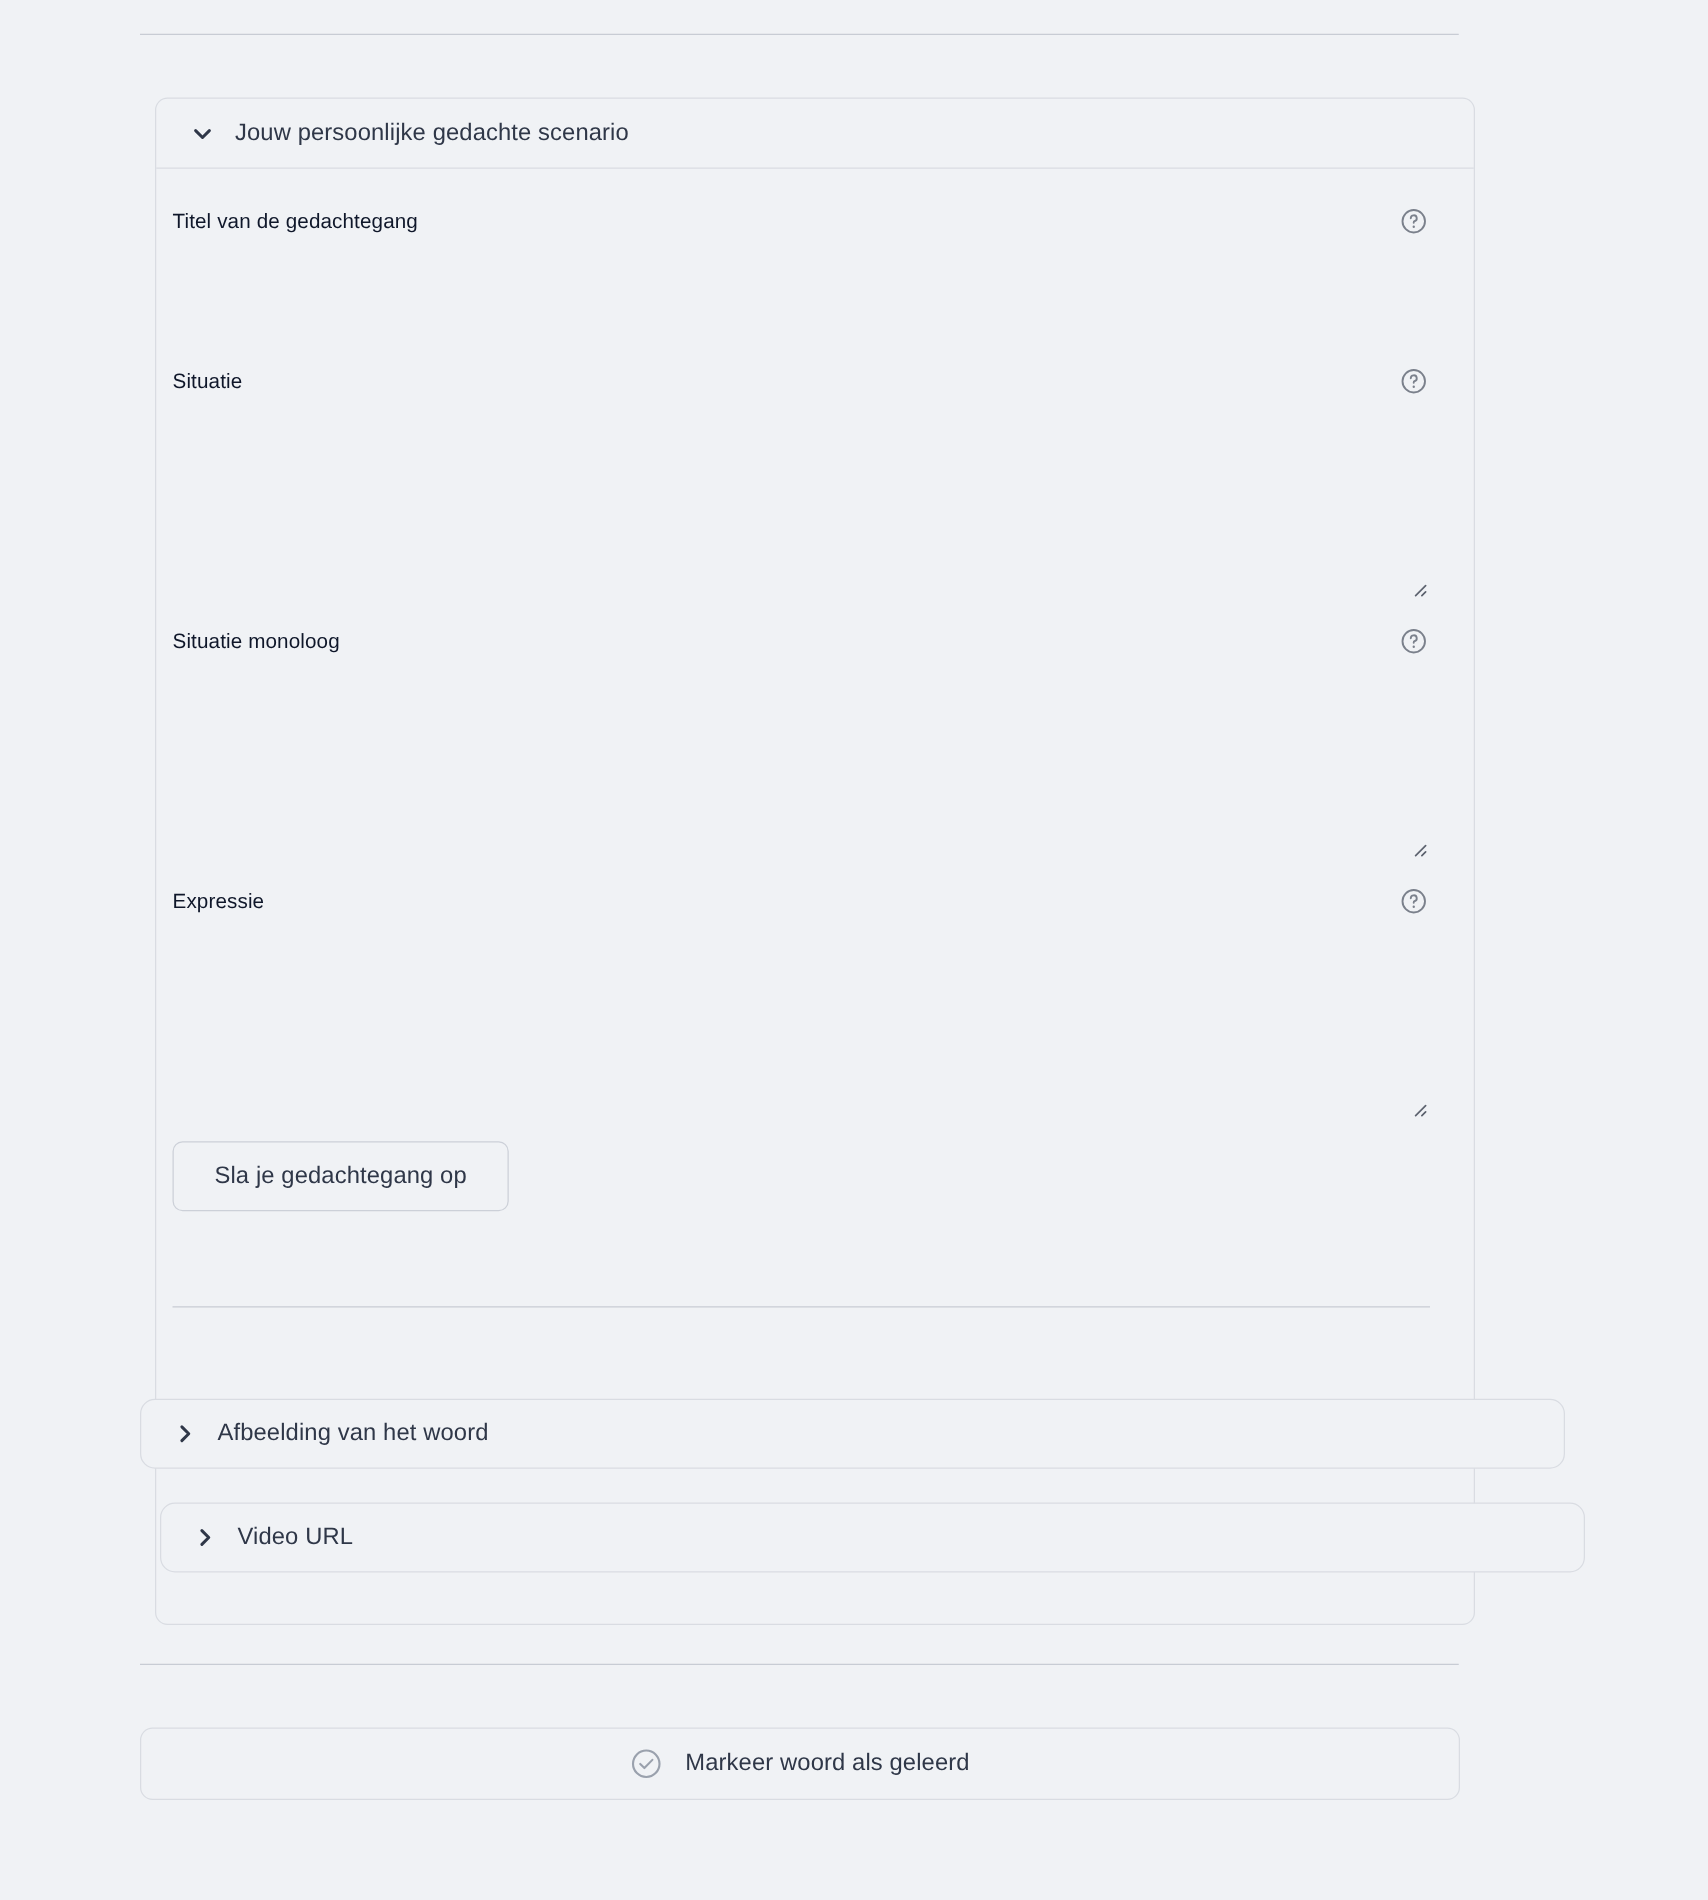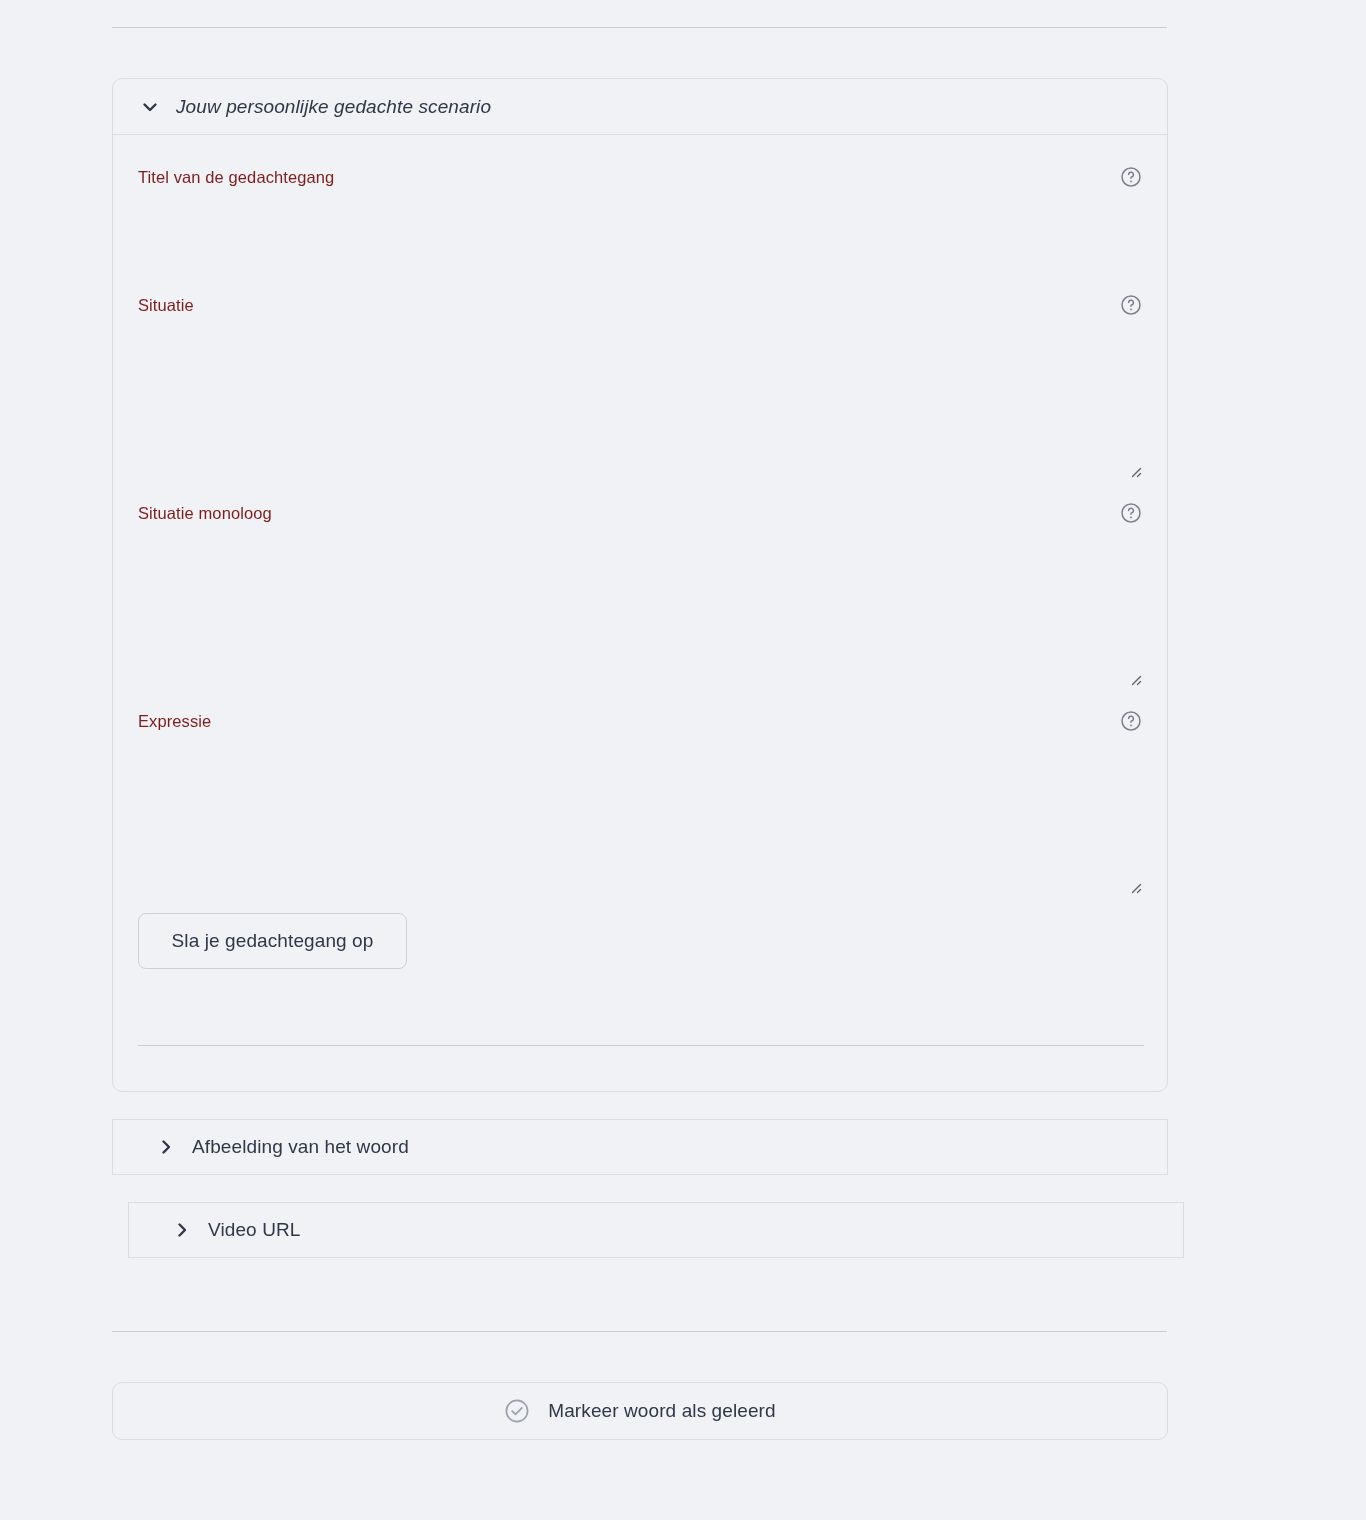--- a/index.html
+++ b/index.html
@@ -27,28 +27,27 @@
     left: 112px;
     top: 27px;
     width: 1055px;
     height: 1px;
     background: #c8ccd4;
   }
 
   
   .card {
     position: absolute;
-    left: 112px;
+    left: 124px;
     top: 78px;
     width: 1056px;
-    height: 1014px;
+    height: 1222px;
     background: #f0f2f5;
     border: 1px solid #d9dce2;
     border-radius: 10px;
-    font-style: italic;
   }
 
   .card-header {
     position: relative;
     height: 56px;
     display: flex;
     align-items: center;
     padding-left: 26px;
     border-bottom: 1px solid #d9dce2;
     cursor: pointer;
@@ -81,21 +80,21 @@
     position: relative;
   }
   .field-label-row {
     position: relative;
     display: flex;
     align-items: center;
     justify-content: space-between;
   }
   .field-label {
     font-size: 16.5px;
-    color: #7f1d1d;
+    color: #0f172a;
     letter-spacing: .1px;
   }
 
   .help-icon {
     width: 22px;
     height: 22px;
     flex: 0 0 auto;
     cursor: pointer;
   }
   .help-icon svg { display: block; }
@@ -163,28 +162,28 @@
     top: 1045px;
     width: 1006px;
     height: 1px;
     background: #c8ccd4;
   }
 
   
   .acc {
     position: absolute;
     left: 112px;
-    width: 1056px;
+    width: 1140px;
     height: 56px;
     background: #f0f2f5;
     border: 1px solid #d9dce2;
-    border-radius: 0;
+    border-radius: 12px;
     display: flex;
     align-items: center;
-    padding-left: 42px;
+    padding-left: 24px;
     cursor: pointer;
   }
   #acc-image { top: 1119px; }
   #acc-video { top: 1202px; margin-left: 16px; }
 
   .acc-title {
     margin-left: 15px;
     font-size: 19px;
     color: #2f3748;
     letter-spacing: .1px;

